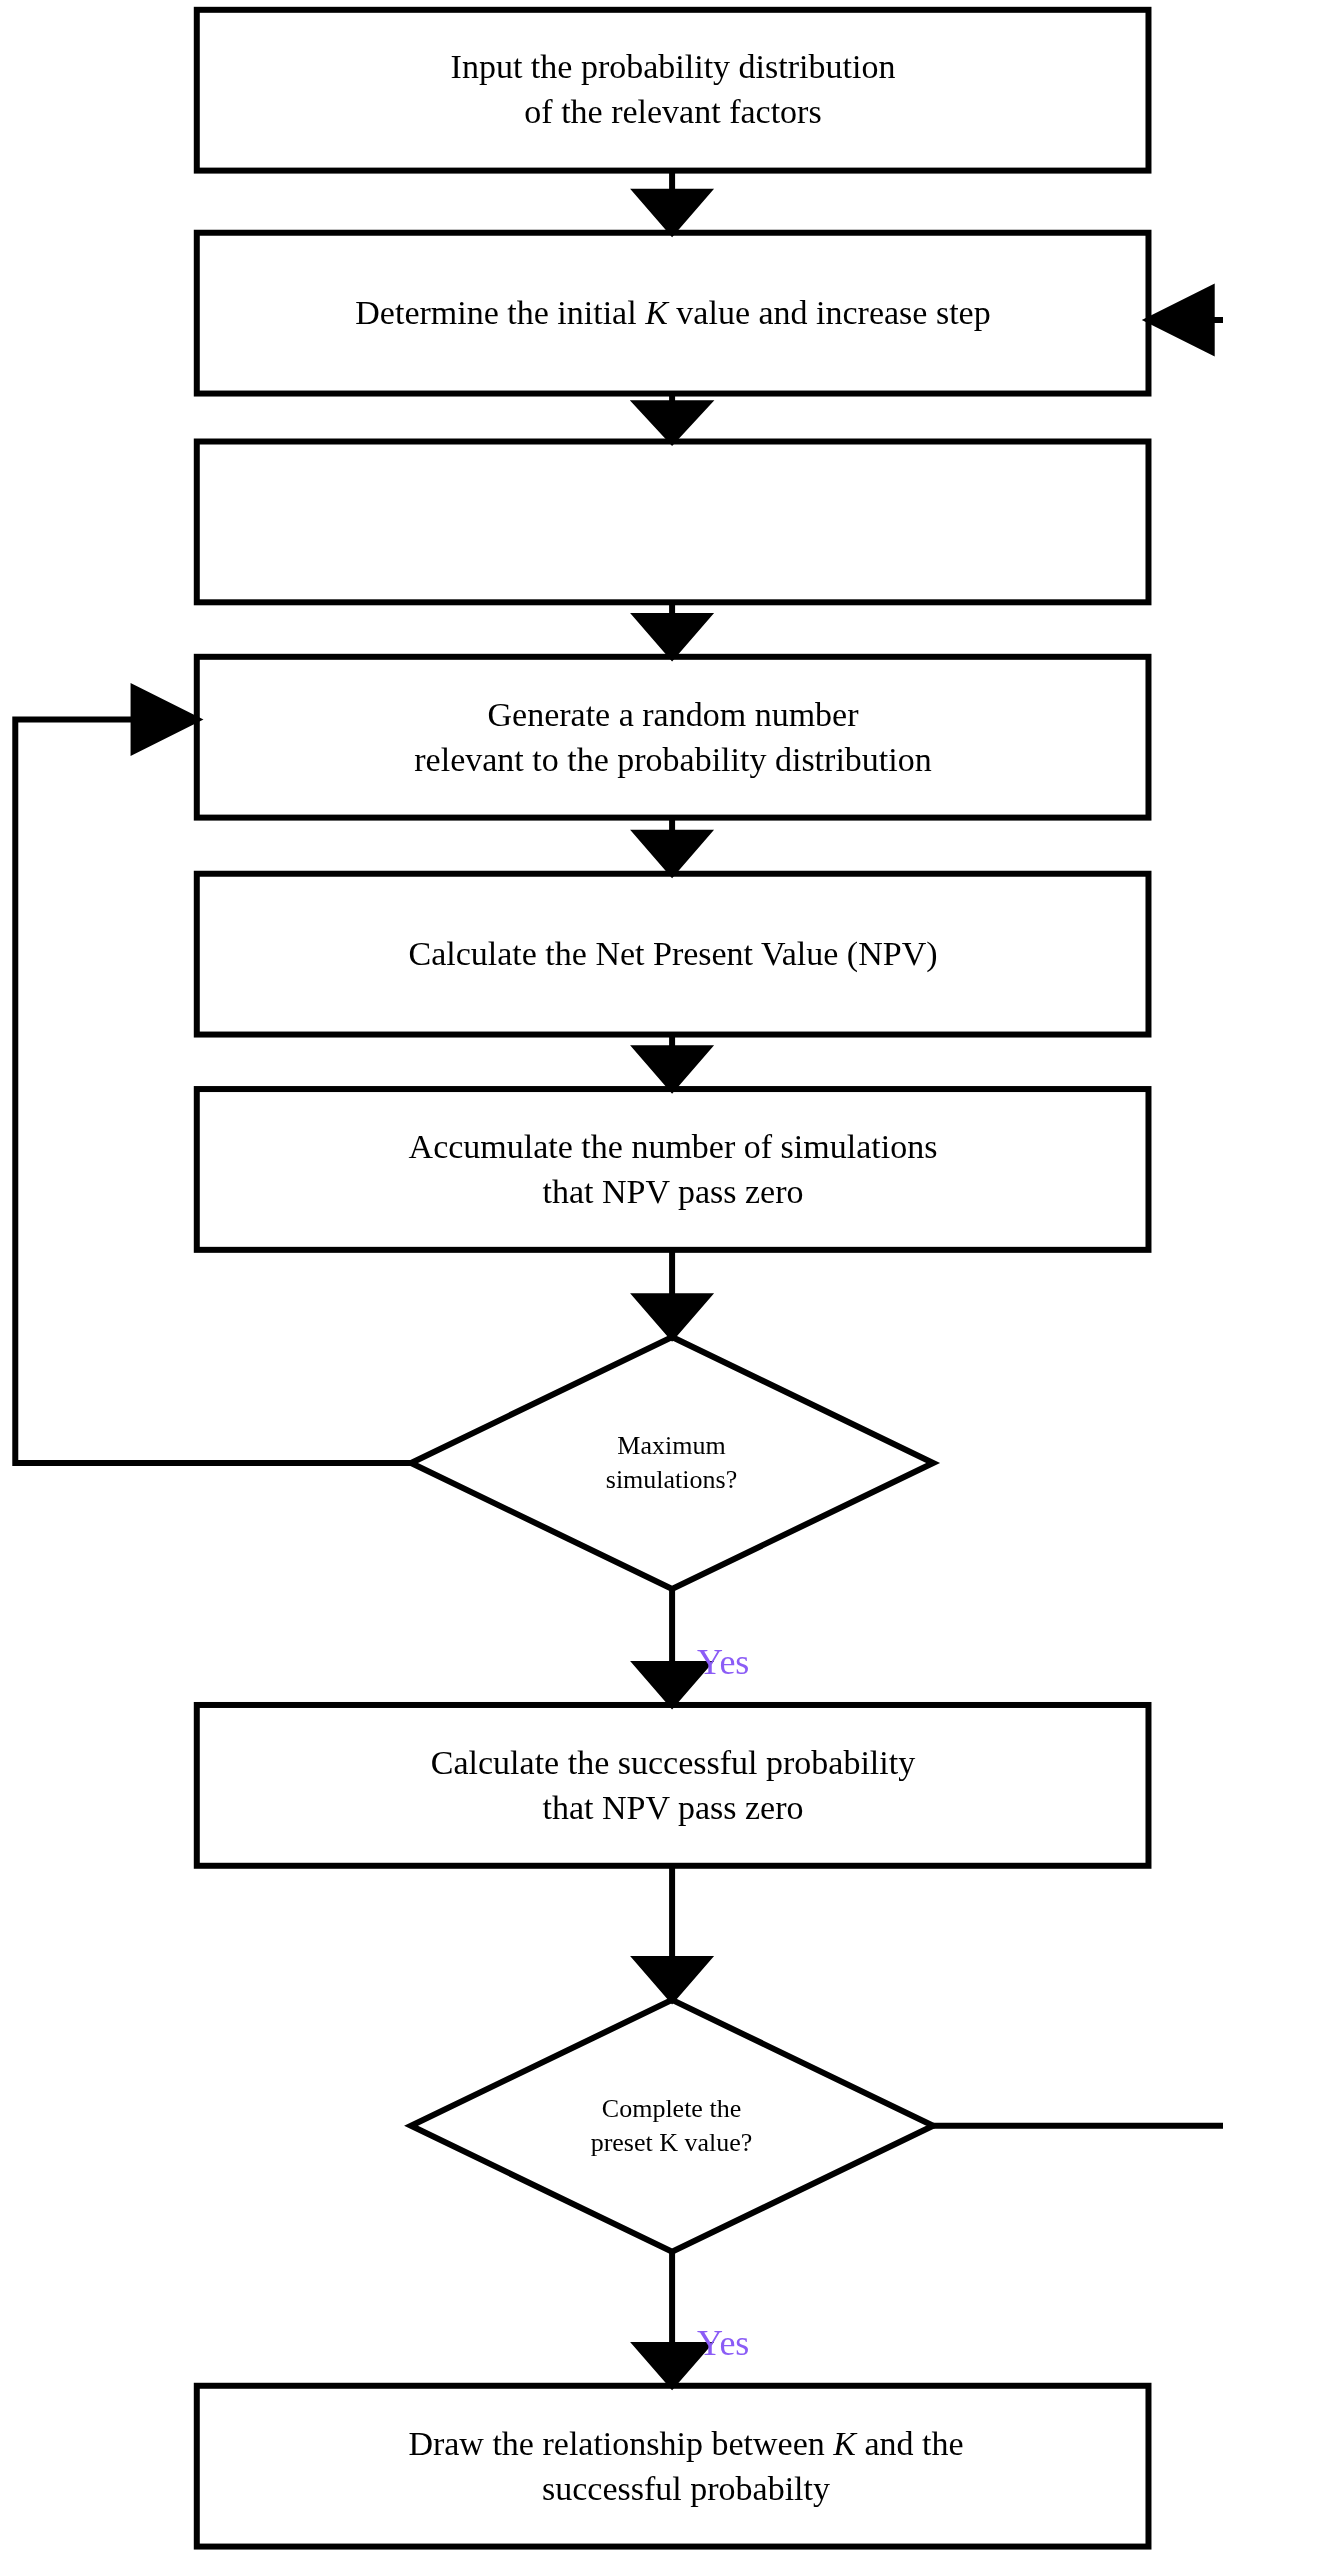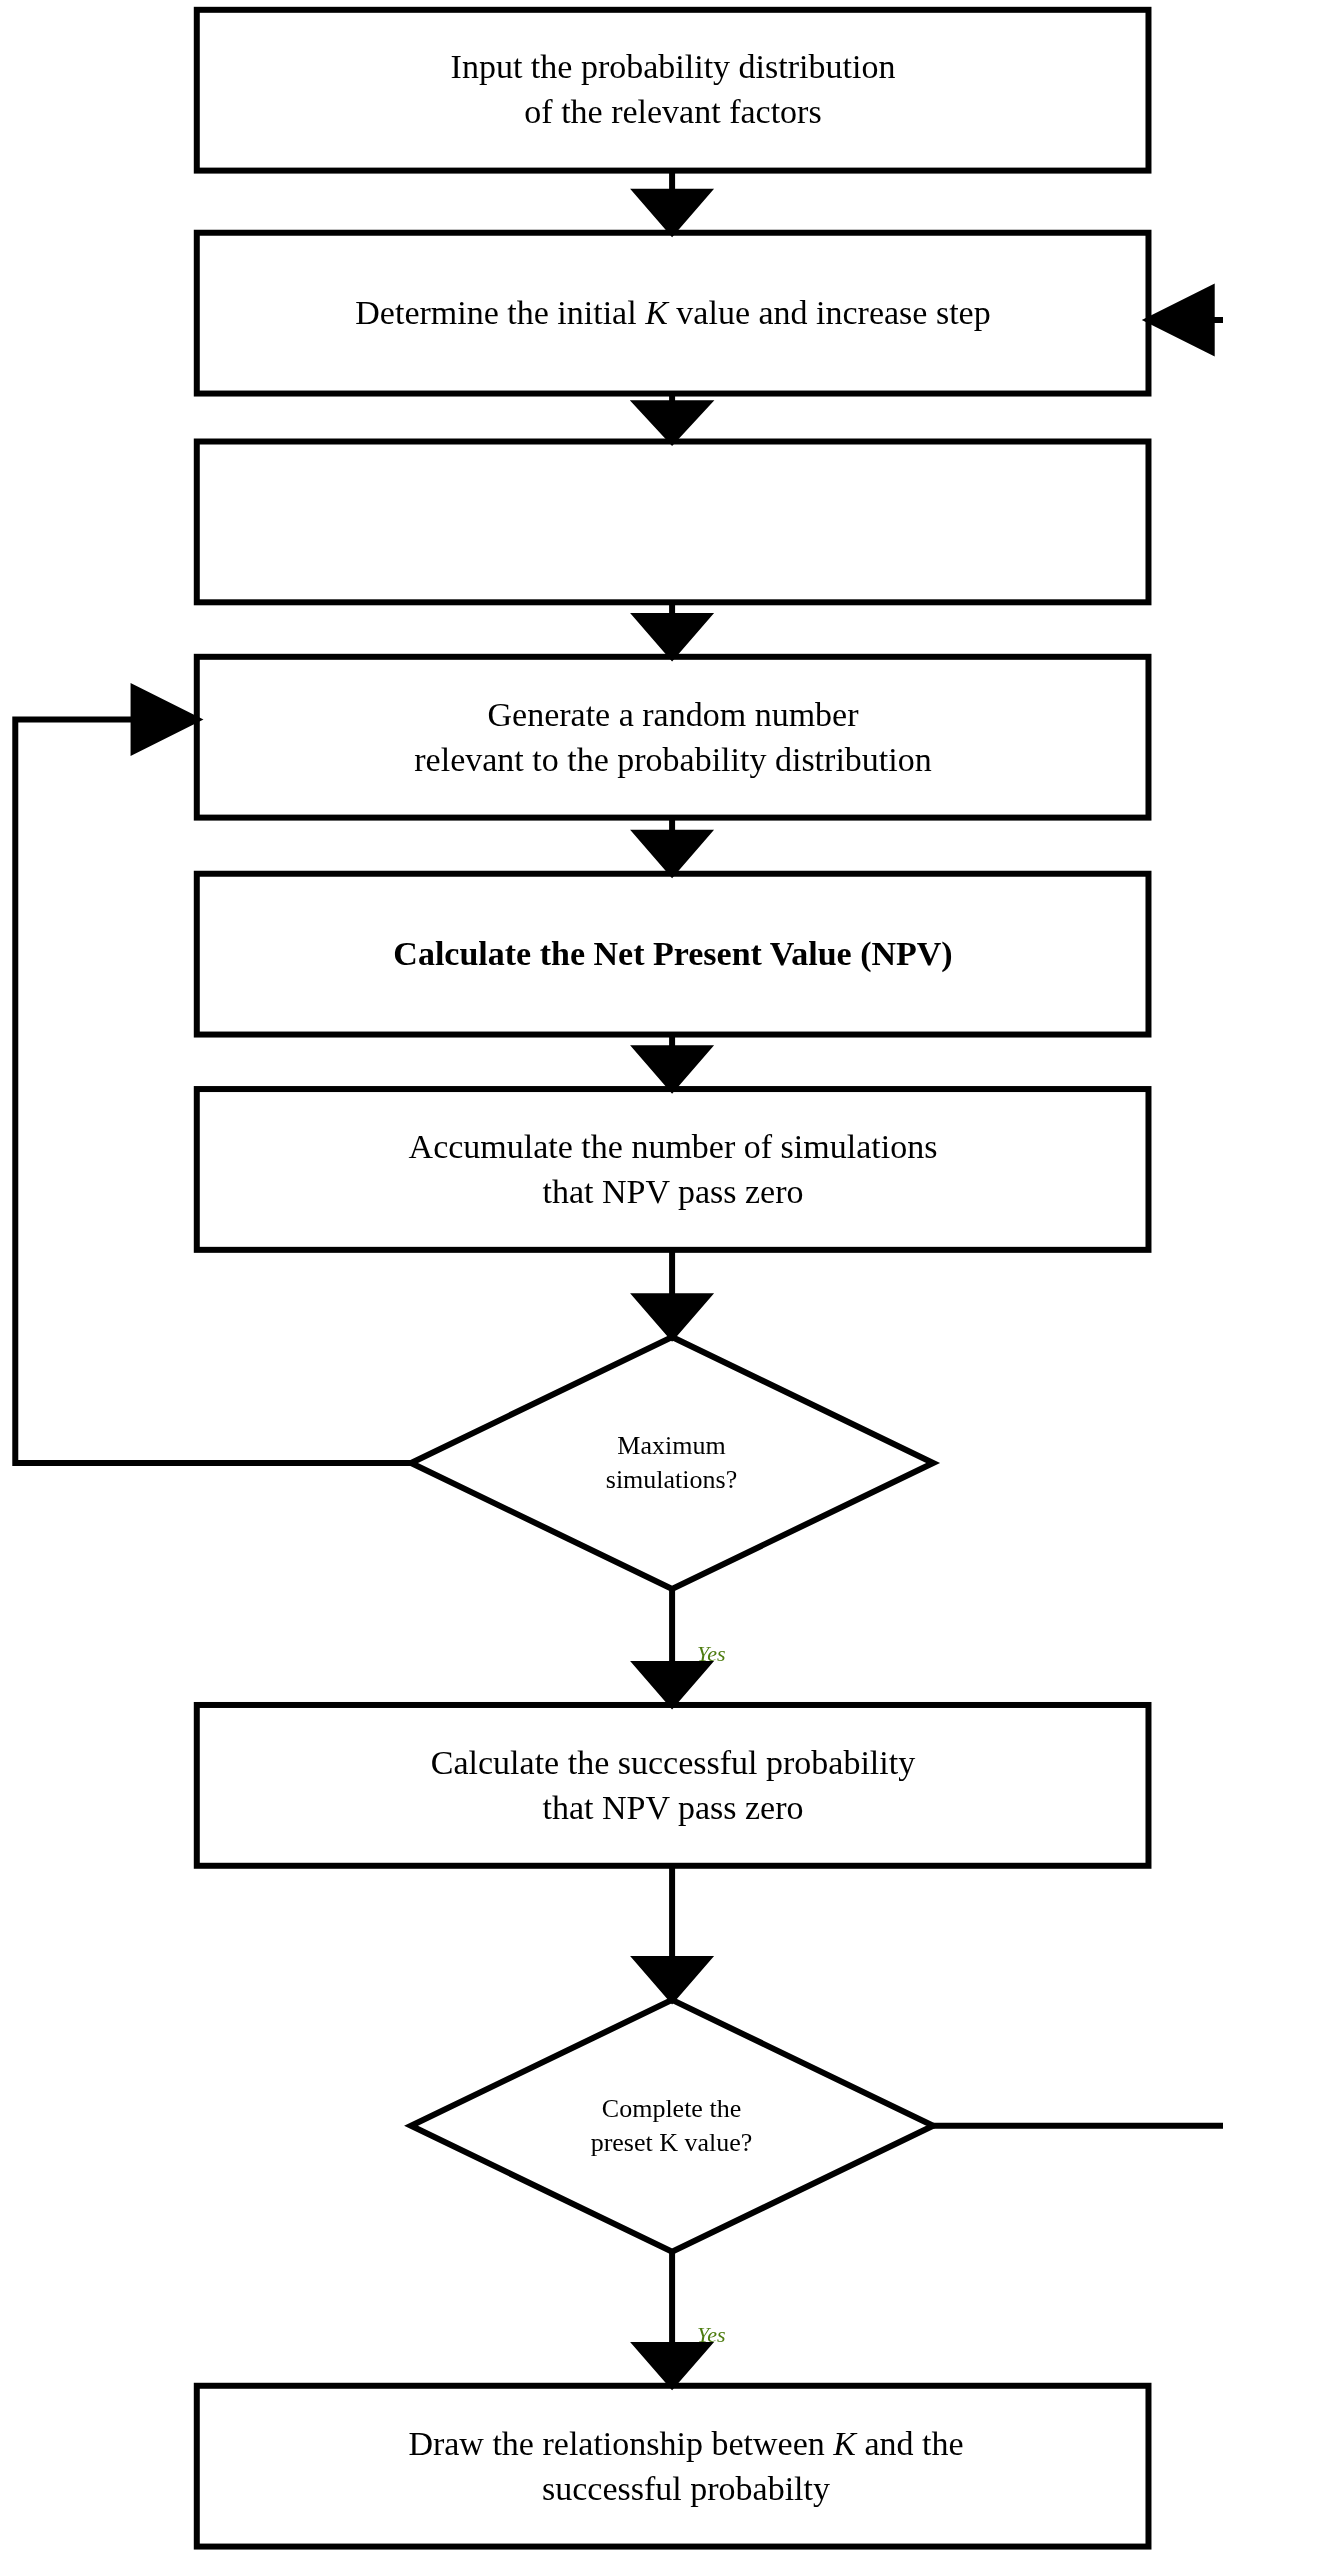--- a/index.html
+++ b/index.html
@@ -12,21 +12,21 @@
     align-items:center;
     justify-content:center;
     text-align:center;
     color:#000000;
     line-height:1.32;
     white-space:pre-line;
     pointer-events:none;
   }
   .proc-text{font-size:34px;}
   .dec-text{font-size:26px;}
-  .edge-label{position:absolute;font-size:22px;color:#4d7c0f;font-style:italic;}
+  .edge-label{position:absolute;font-size:36px;color:#8b5cf6;}
   .k-italic{font-style:italic;}
 </style>
 </head>
 <body>
 
 <div id="canvas">
 
   <svg id="flow" viewBox="0 0 2462 4726" xmlns="http://www.w3.org/2000/svg">
 
     <rect x="361" y="18" width="1746" height="295" fill="#ffffff" stroke="#000000" stroke-width="11"></rect>
@@ -112,21 +112,21 @@
 of the relevant factors</div>
 
   <div class="node-text proc-text" style="left:197px;top:233px;width:952px;height:161px;">
     <span>Determine the initial <span class="k-italic">K</span> value and increase step</span>
   </div>
 
 
   <div class="node-text proc-text" style="left:197px;top:657px;width:952px;height:161px;">Generate a random number
 relevant to the probability distribution</div>
 
-  <div class="node-text proc-text" style="left:197px;top:874px;width:952px;height:161px;font-weight:bold;">Calculate the Net Present Value (NPV)</div>
+  <div class="node-text proc-text" style="left:197px;top:874px;width:952px;height:161px;">Calculate the Net Present Value (NPV)</div>
 
   <div class="node-text proc-text" style="left:197px;top:1089px;width:952px;height:161px;">Accumulate the number of simulations
 that NPV pass zero</div>
 
   <div class="node-text dec-text" style="left:489px;top:1392px;width:365px;height:142px;">Maximum
 simulations?</div>
 
   <div class="node-text proc-text" style="left:197px;top:1705px;width:952px;height:161px;">Calculate the successful probability
 that NPV pass zero</div>
 

